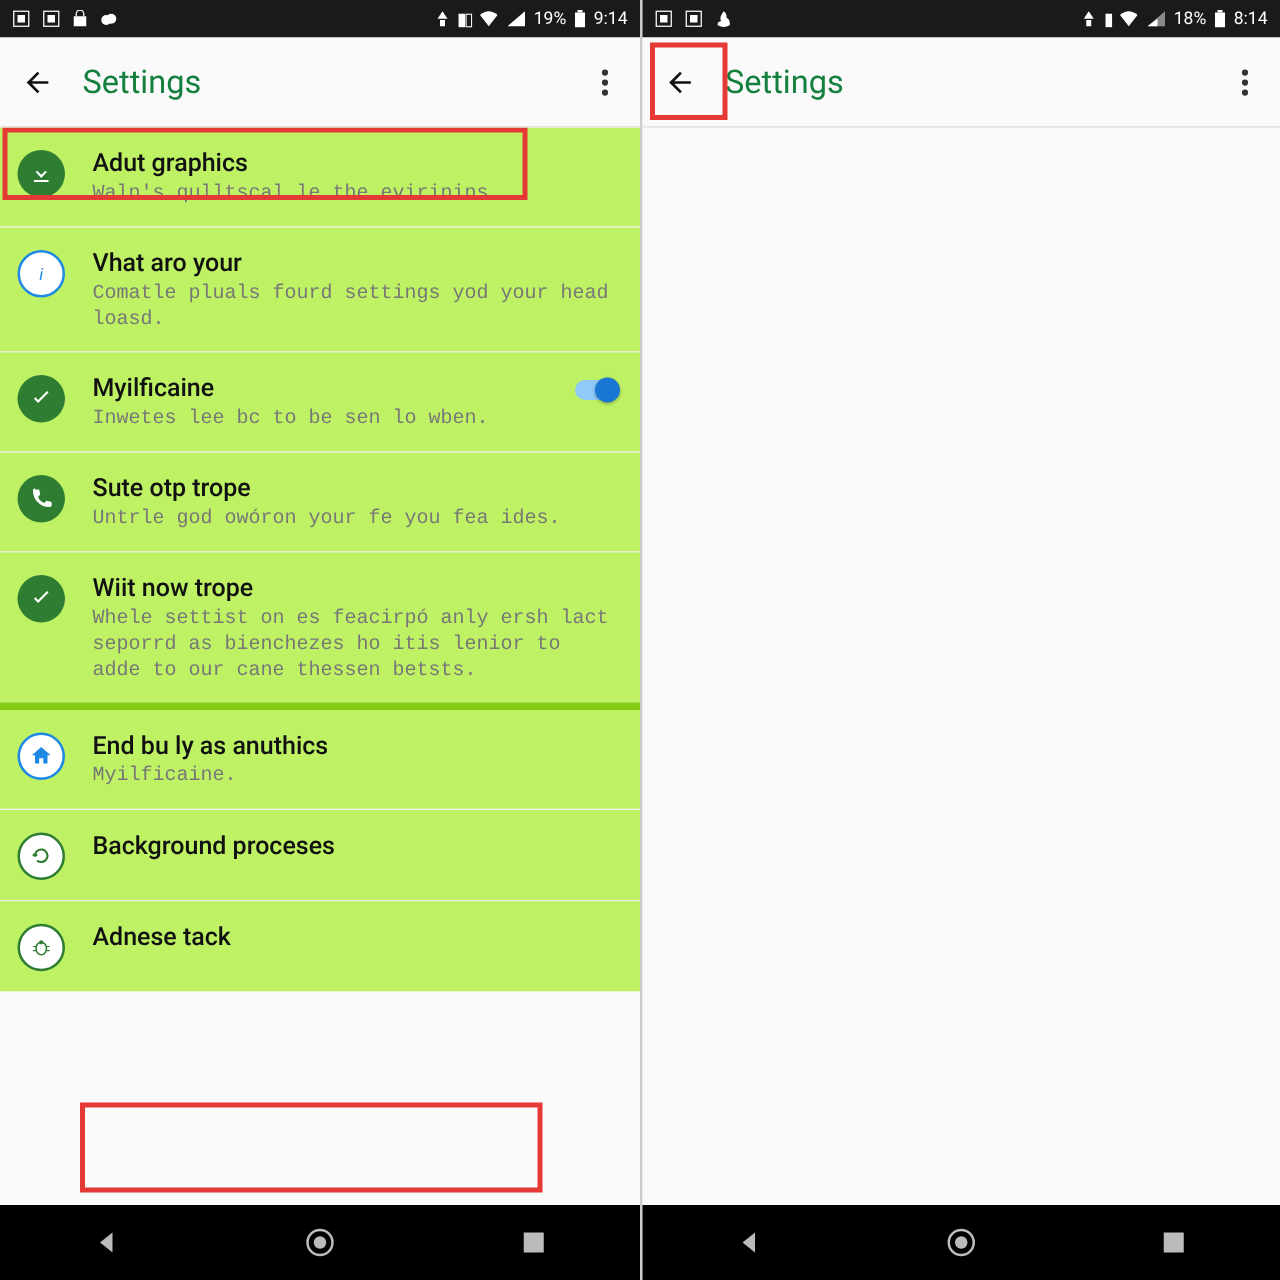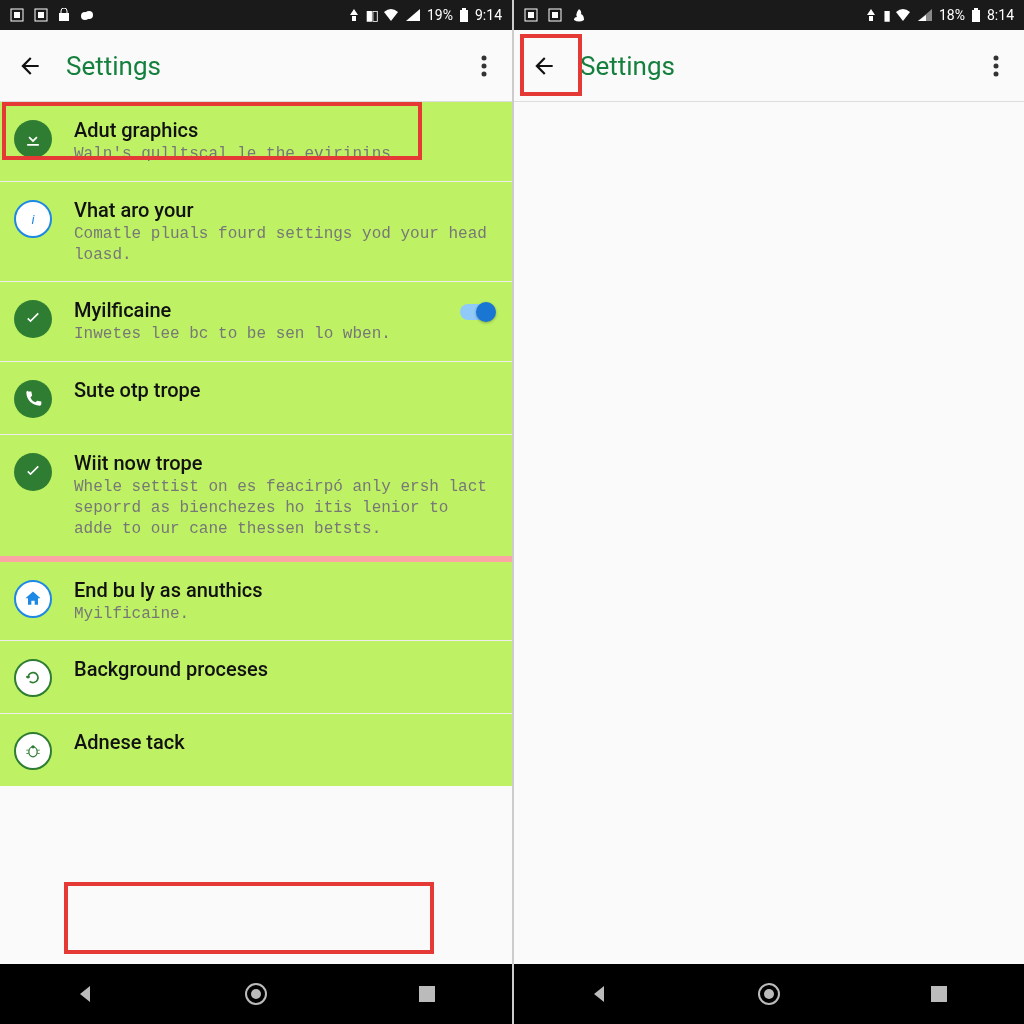--- a/index.html
+++ b/index.html
@@ -9,21 +9,21 @@
 .statusbar .left-icons { display:flex; gap:10px; }
 .statusbar .right-icons { margin-left:auto; display:flex; gap:6px; align-items:center; }
 .statusbar svg { fill:#fff; }
 .appbar { height:72px; background:#fafafa; display:flex; align-items:center; padding:0 14px; border-bottom:1px solid #ddd; }
 .appbar .back { width:32px; height:32px; display:flex; align-items:center; justify-content:center; }
 .appbar .title { font-size:26px; margin-left:20px; color:#15803d; }
 .appbar .menu { margin-left:auto; width:28px; height:28px; display:flex; align-items:center; justify-content:center; }
 .content { flex:1; overflow-y:hidden; background:#fafafa; }
 .setting-item { display:flex; align-items:flex-start; padding:16px 18px 16px 14px; background:#bef264; position:relative; }
 .setting-item + .setting-item { border-top:1px solid #eee; }
-.setting-item.group-break { border-top:6px solid #fca5a5; }
+.setting-item.group-break { border-top:6px solid #84cc16; }
 .icn { width:38px; height:38px; border-radius:50%; display:flex; align-items:center; justify-content:center; flex:0 0 38px; margin-right:22px; margin-top:2px; }
 .icn svg { width:20px; height:20px; }
 .txt { flex:1; }
 .t-title { font-size:20px; color:#111; font-weight:500; margin-bottom:2px; }
 .t-sub { font-size:16px; color:#777; line-height:1.3;font-family:Liberation Mono, monospace; }
 .switch { width:34px; height:16px; background:#90caf9; border-radius:8px; position:relative; margin-top:6px; }
 .switch .knob { width:20px; height:20px; background:#1976d2; border-radius:50%; position:absolute; right:-2px; top:-2px; box-shadow:0 1px 3px rgba(0,0,0,.3); }
 .highlight { border:4px solid #e53935; position:absolute; pointer-events:none; }
 .navbar { height:60px; background:#000; display:flex; align-items:center; justify-content:space-around; }
 .navbar svg { fill:#bbb; }
@@ -131,20 +131,21 @@
         </div>
       </div>
       <div class="setting-item">
         <div class="icn green-solid">
           <svg viewBox="0 0 24 24">
             <path fill="#fff" d="M6 2c-1 0-2 1-2 2 0 9 7 16 16 16 1 0 2-1 2-2v-3l-5-1-2 2c-3-1-5-3-6-6l2-2-1-5H6z"></path>
           </svg>
         </div>
         <div class="txt">
           <div class="t-title">Sute otp trope</div>
+          <div class="t-sub">Untrle god owóron your fe you fea ides.</div>
         </div>
       </div>
       <div class="setting-item">
         <div class="icn green-solid">
           <svg viewBox="0 0 24 24">
             <path fill="#fff" d="M9 16l-4-4 1.4-1.4L9 13.2l8.6-8.6L19 6z"></path>
           </svg>
         </div>
         <div class="txt">
           <div class="t-title">Wiit now trope</div>

